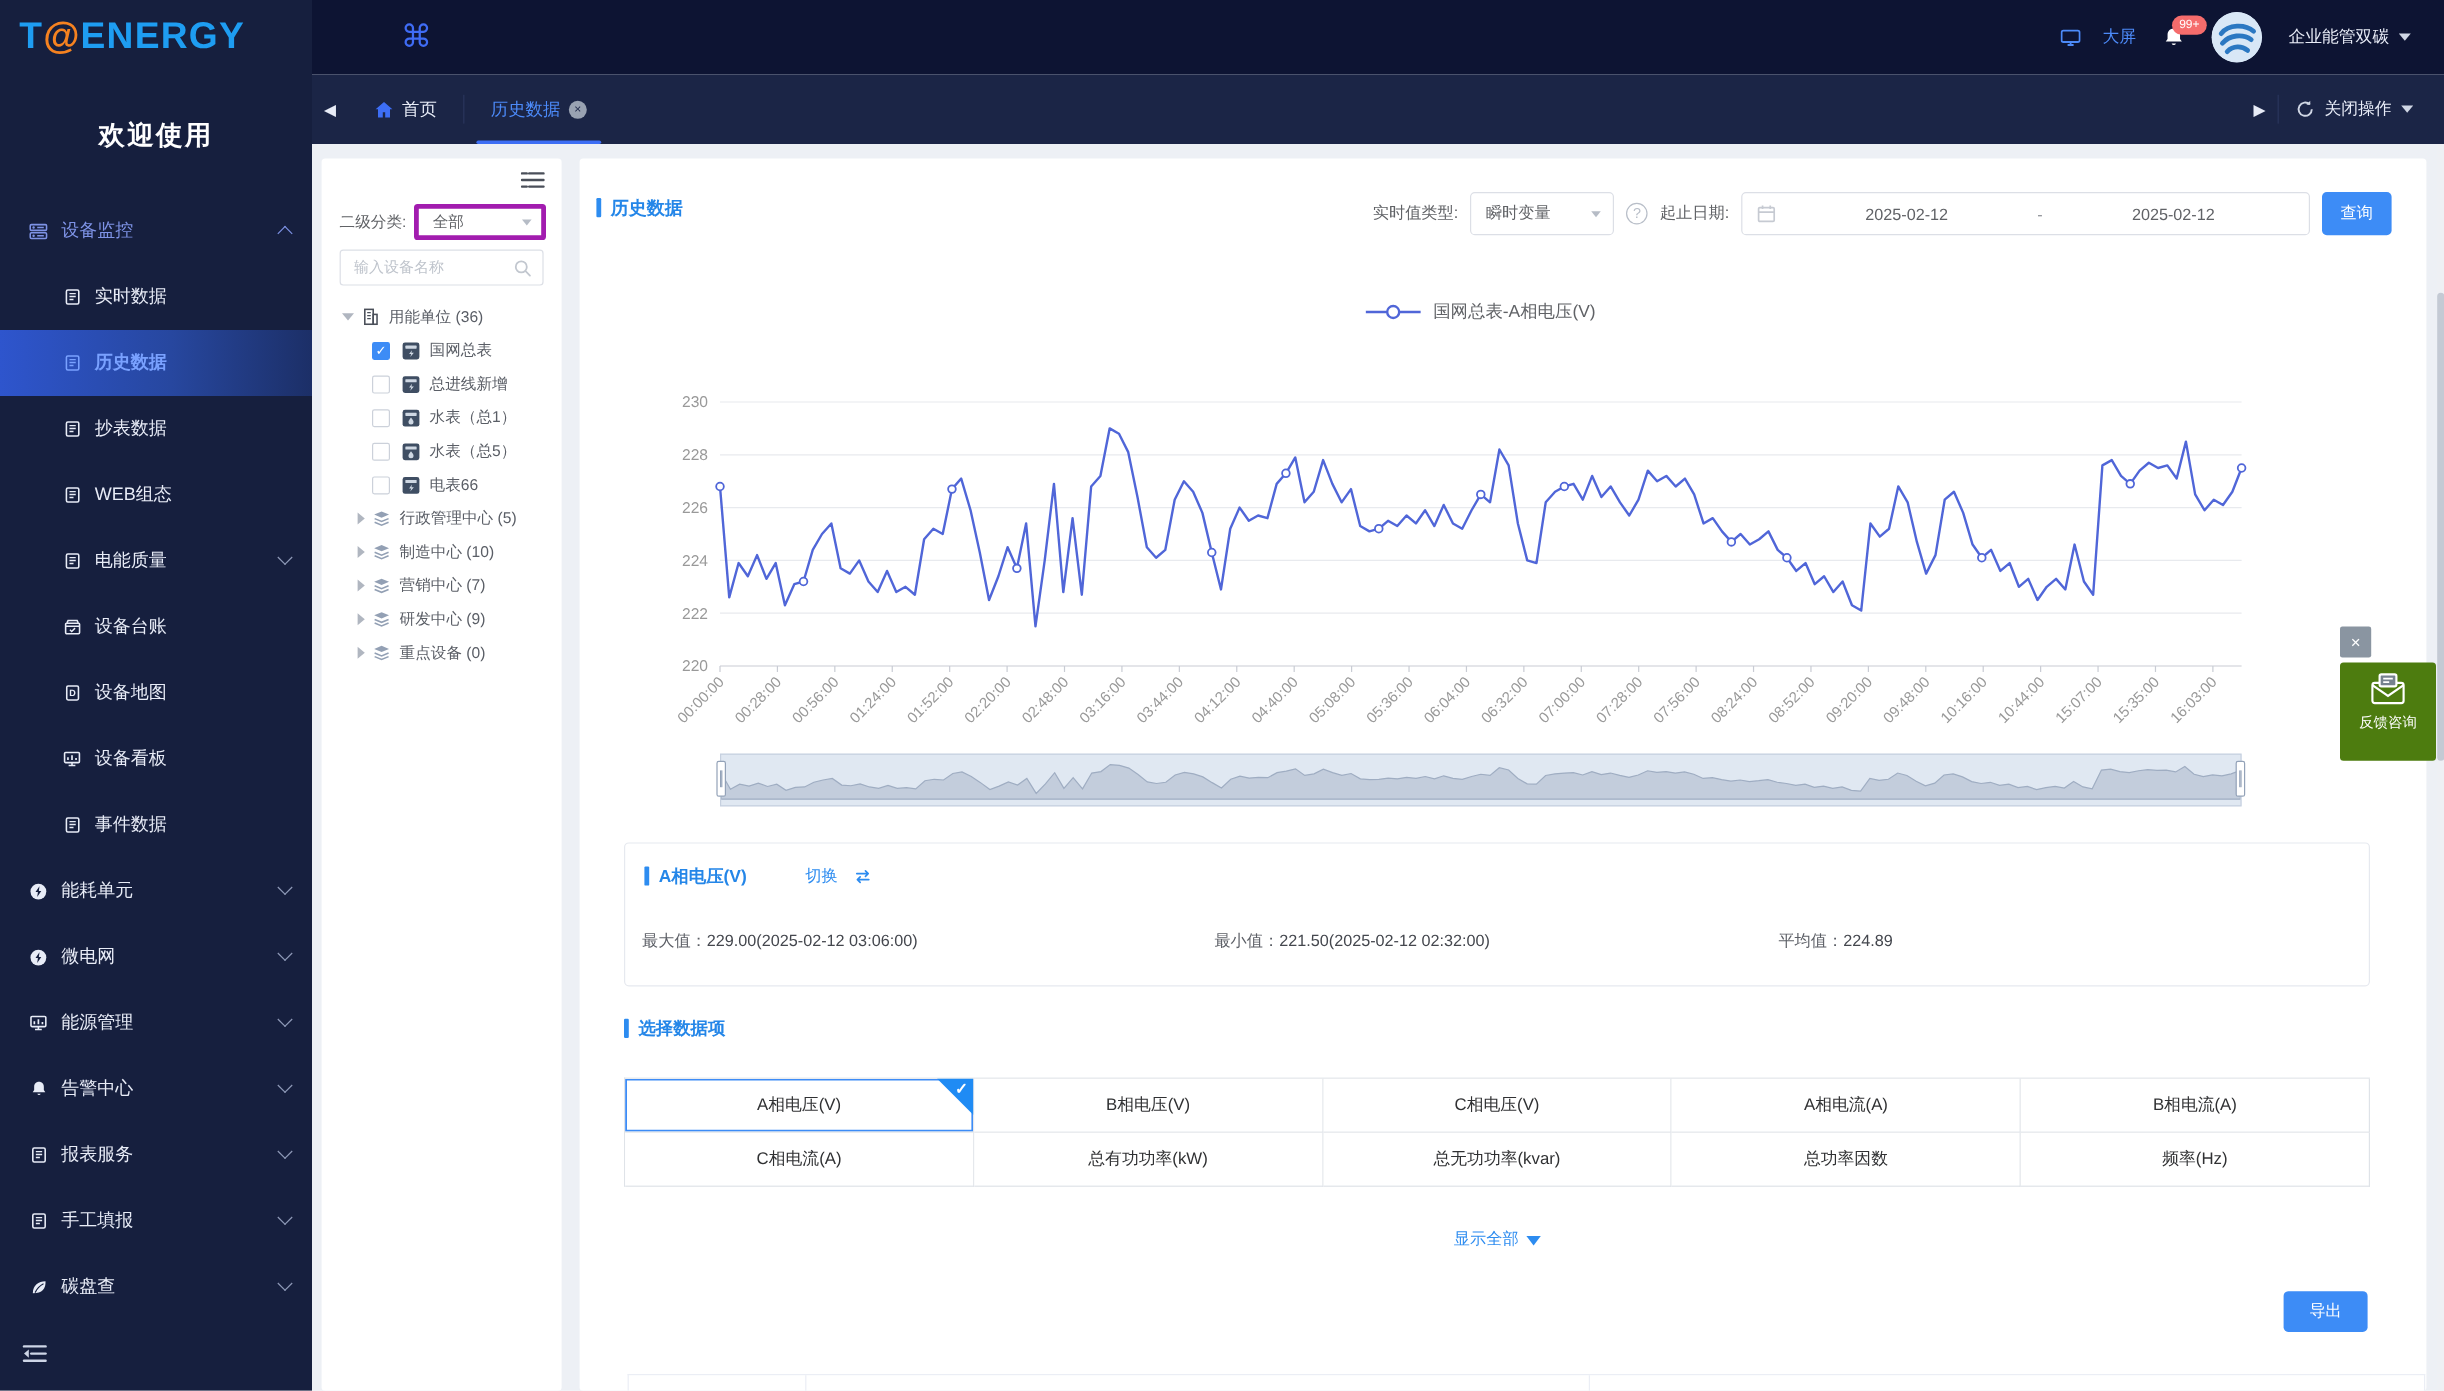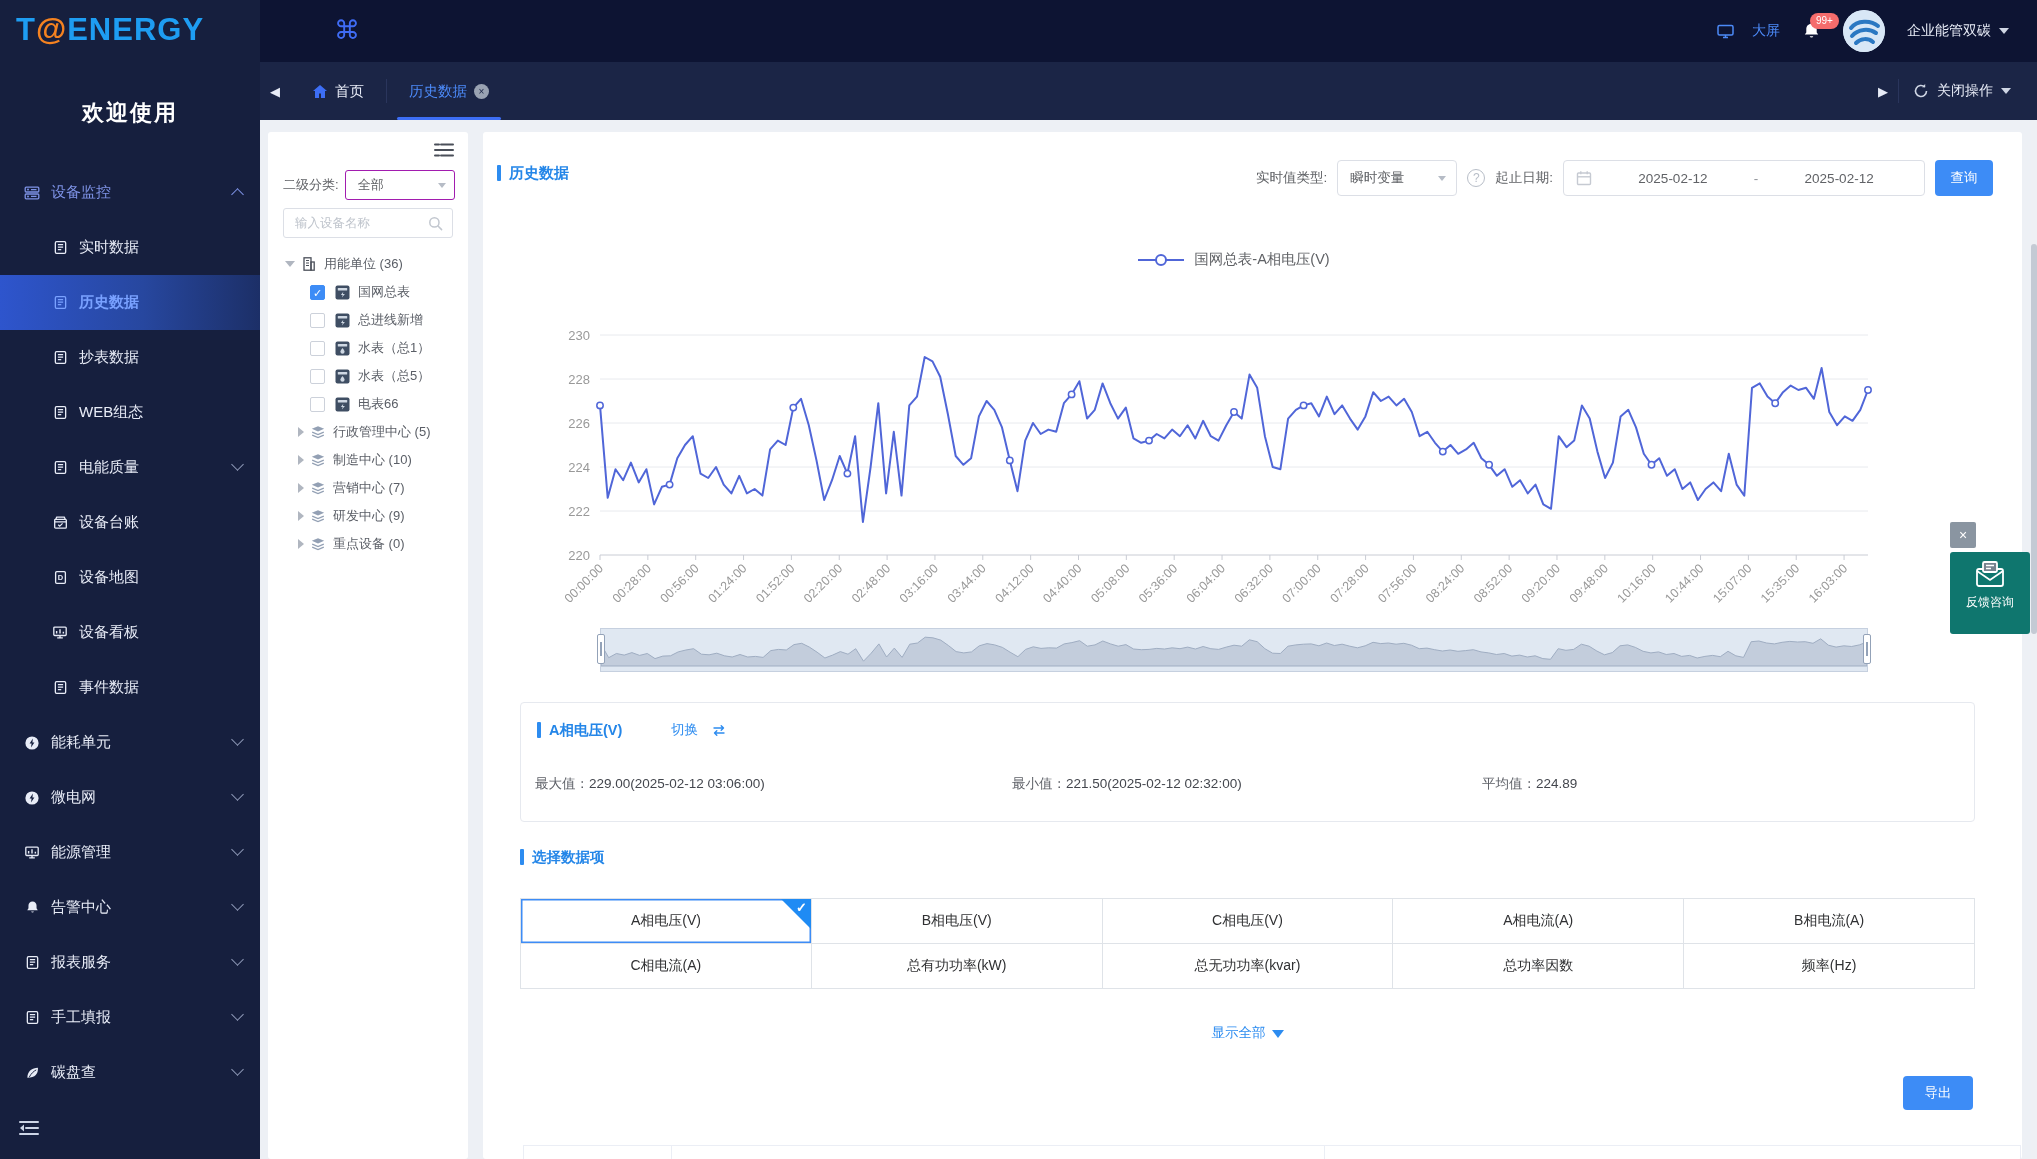--- a/index.html
+++ b/index.html
@@ -47,42 +47,42 @@
   .close-ops { display:flex; align-items:center; gap:8px; color:#e8ecf7; font-size:14px; padding:0 26px 0 14px; cursor:pointer; }
 
   
   .card { position:absolute; background:#fff; border-radius:3px; }
   #tree-card { left:268px; top:132px; width:200px; height:1027px; }
   #main-card { left:483px; top:132px; width:1539px; height:1027px; }
 
   
   #tree-fold { position:absolute; right:14px; top:10px; cursor:pointer; }
   .cat-row { position:absolute; left:15px; top:38px; display:flex; align-items:center; font-size:13px; color:#606266; }
-  .mini-select { width:110px; height:30px; border:1px solid #a21caf; border-radius:3px; margin-left:6px; display:flex; align-items:center; padding:0 8px 0 12px; color:#606266; font-size:13px; cursor:pointer; justify-content:space-between; }
+  .mini-select { width:110px; height:30px; border:4px solid #a21caf; border-radius:3px; margin-left:6px; display:flex; align-items:center; padding:0 8px 0 12px; color:#606266; font-size:13px; cursor:pointer; justify-content:space-between; }
   .sel-caret { width:0; height:0; border-left:4.5px solid transparent; border-right:4.5px solid transparent; border-top:5px solid #b6bcc6; }
   .search-box { position:absolute; left:15px; top:76px; width:170px; height:30px; border:1px solid #dcdfe6; border-radius:3px; display:flex; align-items:center; padding:0 9px 0 11px; }
   .search-box input { border:none; outline:none; flex:1; font-size:12.5px; color:#606266; width:110px; font-family:inherit; }
   .search-box input::placeholder { color:#bfc4cc; }
   #tree { position:absolute; left:0; top:118px; width:200px; }
   .tnode { position:relative; height:28px; display:flex; align-items:center; font-size:13px; color:#5a5e66; cursor:pointer; white-space:nowrap; }
   .tcaret { width:0; height:0; margin-right:6px; }
   .tcaret.open { border-left:5px solid transparent; border-right:5px solid transparent; border-top:6px solid #b0b6c0; }
   .tcaret.closed { border-top:5px solid transparent; border-bottom:5px solid transparent; border-left:6px solid #b0b6c0; }
   .cb { width:15px; height:15px; border:1px solid #ccd1da; border-radius:2px; background:#fff; margin-right:9px; flex:none; }
   .cb.on { background:#3d8cf6; border-color:#3d8cf6; color:#fff; font-size:11px; line-height:14px; text-align:center; }
   .ticon { display:inline-flex; margin-right:7px; flex:none; }
 
   
   .sec-bar { display:inline-block; width:4px; height:16px; background:#2d8cf0; border-radius:1px; margin-right:8px; vertical-align:-3px; }
   #page-title-row { position:absolute; left:14px; top:32px; font-size:15px; font-weight:700; color:#2486e8; }
   #filter-row { position:absolute; right:29px; top:28px; display:flex; align-items:center; gap:10px; }
   .f-label { font-size:13.5px; color:#606266; }
   .f-select { width:120px; height:36px; border:1px solid #dcdfe6; border-radius:4px; display:flex; align-items:center; justify-content:space-between; padding:0 10px 0 12px; font-size:13.5px; color:#606266; cursor:pointer; }
   .help-circle { width:18px; height:18px; border:1.4px solid #b8bec8; border-radius:50%; color:#b8bec8; font-size:12px; line-height:16px; text-align:center; cursor:pointer; }
-  .date-box { width:362px; height:36px; border:1px solid #dcdfe6; border-radius:4px; display:flex; align-items:center; padding:0 12px; gap:8px; font-size:13.5px; color:#606266; cursor:pointer; }
+  .date-box { width:474px; height:36px; border:1px solid #dcdfe6; border-radius:4px; display:flex; align-items:center; padding:0 12px; gap:8px; font-size:13.5px; color:#606266; cursor:pointer; }
   .date-val { flex:1; text-align:center; }
   .date-sep { color:#909399; }
   .btn-primary { background:#3d8cf6; color:#fff; border:none; border-radius:4px; font-size:13.5px; cursor:pointer; font-family:inherit; }
   #query-btn { width:58px; height:36px; }
 
   
   #legend { position:absolute; left:117px; top:118px; width:1268px; text-align:center; font-size:14.5px; color:#5e6artifact; color:#606266; }
   #legend .lg-inner { display:inline-flex; align-items:center; gap:10px; cursor:pointer; }
   #chart-wrap { position:absolute; left:30px; top:140px; width:1430px; height:352px; }
   #strip { position:absolute; left:117px; top:496px; width:1268px; height:44px; background:#e0e8f2; border:1px solid #c6d0df; }
@@ -107,21 +107,21 @@
   #show-all { position:absolute; left:37px; top:892px; width:1455px; text-align:center; font-size:13.5px; color:#2d8cf0; cursor:pointer; }
   .caret-down-b { display:inline-block; width:0; height:0; border-left:6px solid transparent; border-right:6px solid transparent; border-top:8px solid #2d8cf0; vertical-align:-1px; margin-left:6px; }
   #export-btn { position:absolute; right:49px; top:944px; width:70px; height:34px; }
 
   
   #bottom-table { position:absolute; left:40px; top:1013px; right:1px; height:14px; border-top:1px solid #ebeef5; border-left:1px solid #ebeef5; border-right:1px solid #ebeef5; }
   #bottom-table .vline { position:absolute; top:0; bottom:-2px; width:1px; background:#ebeef5; }
 
   
   #fb-close { position:absolute; left:1950px; top:522px; width:26px; height:26px; background:#8a95a1; color:#fff; text-align:center; line-height:26px; font-size:14px; border-radius:2px; cursor:pointer; z-index:9; }
-  #fb-box { position:absolute; left:1950px; top:552px; width:80px; height:82px; background:#0f766e; border-radius:3px; color:#fff; text-align:center; cursor:pointer; z-index:9; }
+  #fb-box { position:absolute; left:1950px; top:552px; width:80px; height:82px; background:#4d7c0f; border-radius:3px; color:#fff; text-align:center; cursor:pointer; z-index:9; }
   #fb-box .fb-label { font-size:12px; margin-top:4px; }
 
   
   #scroll-track { position:absolute; right:0; top:120px; bottom:0; width:6px; background:#eef0f4; }
   #scroll-thumb { position:absolute; right:0; top:124px; width:6px; height:390px; background:#c4cad4; border-radius:3px; }
 
   svg { display:block; }
   text { font-family:"Liberation Sans", sans-serif; }
 </style>
 </head>

